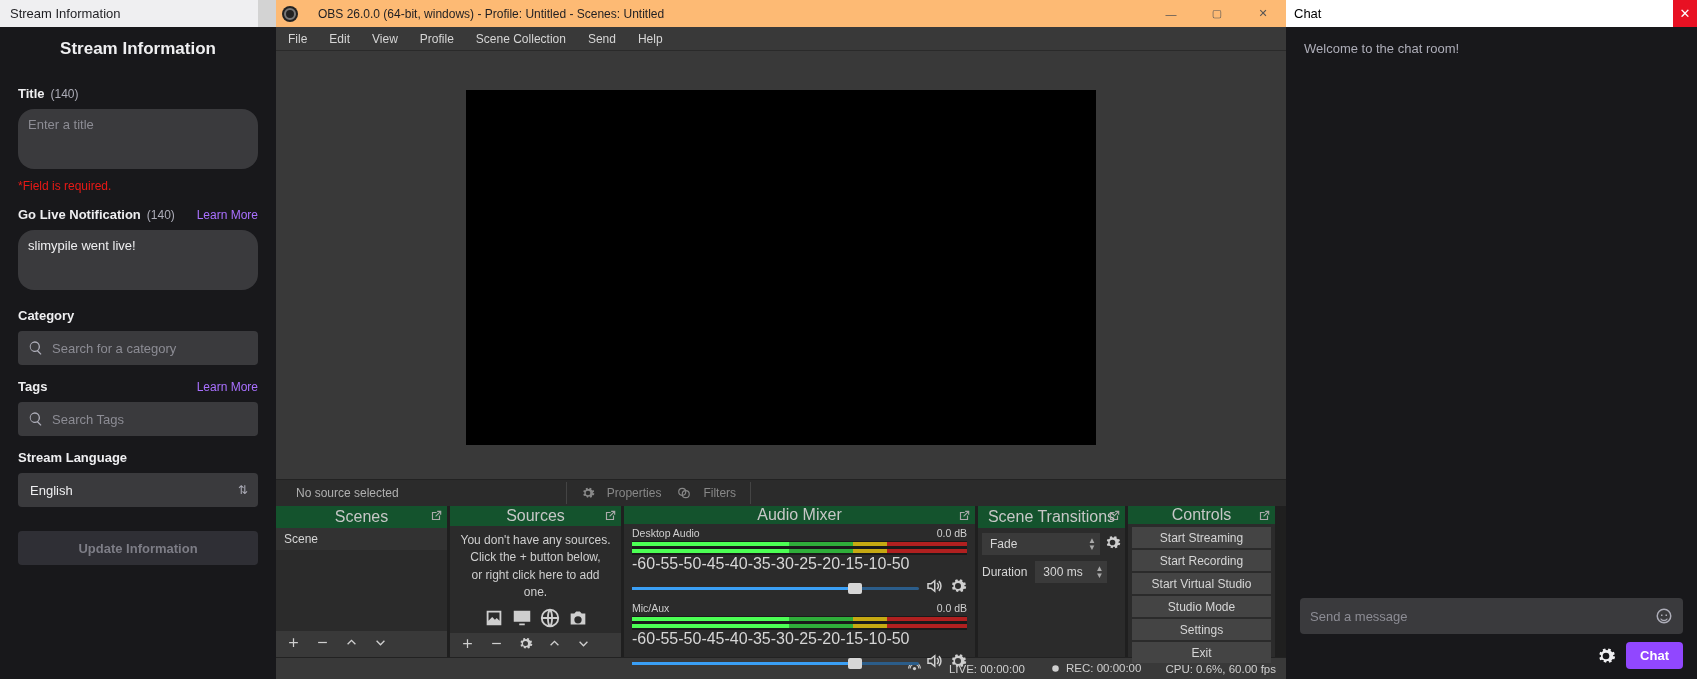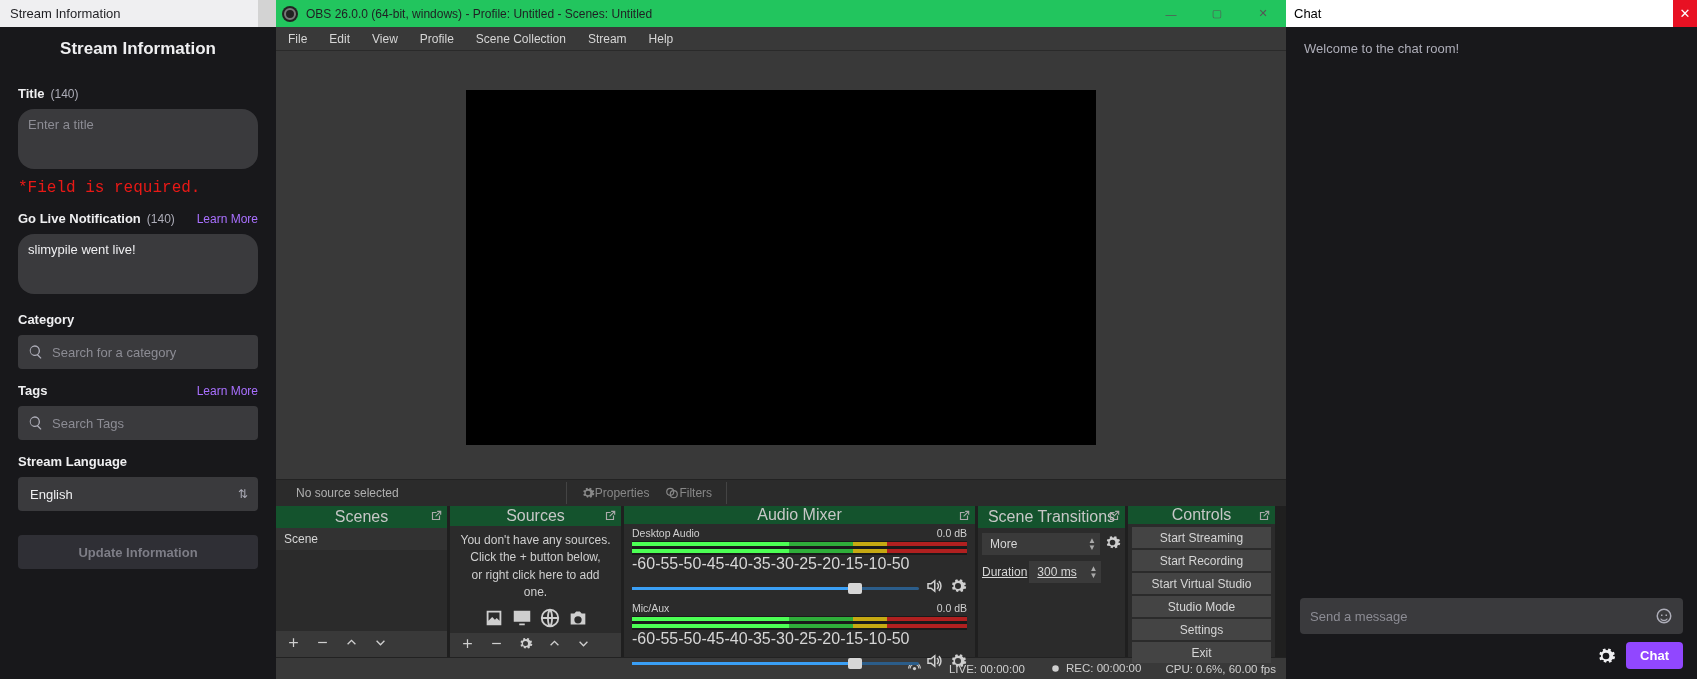--- a/index.html
+++ b/index.html
@@ -10,43 +10,43 @@
 .stream-panel .title-bar { height:27px; background:#efeff1; color:#1f1f23; display:flex; align-items:center; padding:0 10px; font-size:13px; position:relative; }
 .stream-panel .title-bar .tab-sq { position:absolute; right:0; top:0; width:18px; height:27px; background:#d3d3d3; }
 .stream-panel h2 { font-size:17px; font-weight:600; text-align:center; padding:12px 0 10px; }
 .sp-body { padding:3px 18px; overflow:auto; flex:1; }
 .sp-row-label { display:flex; align-items:center; gap:6px; margin-top:14px; }
 .sp-row-label .lbl { font-size:13px; font-weight:700; }
 .sp-row-label .count { font-size:12px; color:#adadb8; }
 .sp-row-label .learn { margin-left:auto; font-size:12px; color:#a970ff; cursor:pointer; }
 .sp-textarea { width:100%; height:60px; background:#3a3a3d; border:none; border-radius:16px; color:#efeff1; font-size:13px; padding:8px 10px; margin-top:8px; resize:none; }
 .sp-textarea::placeholder { color:#8c8c94; }
-.sp-err { color:#e91916; font-size:16px; margin-top:6px;font-family:Liberation Mono, monospace; }
+.sp-err { color:#e91916; font-size:12px; margin-top:6px; }
 .sp-search { display:flex; align-items:center; background:#3a3a3d; border-radius:4px; height:34px; margin-top:8px; padding:0 10px; gap:8px; }
 .sp-search svg { width:16px; height:16px; fill:#adadb8; }
 .sp-search input { background:none; border:none; color:#efeff1; font-size:13px; flex:1; outline:none; }
 .sp-search input::placeholder { color:#8c8c94; }
 .sp-select { background:#3a3a3d; border-radius:4px; height:34px; margin-top:8px; display:flex; align-items:center; padding:0 12px; font-size:13px; position:relative; }
 .sp-select .caret { position:absolute; right:10px; font-size:12px; color:#adadb8; }
 .sp-update { background:#2f2f35; color:#7d7d86; border-radius:4px; height:34px; display:flex; align-items:center; justify-content:center; font-size:13px; font-weight:600; margin-top:24px; }
 
 
 .obs { flex:none; width:1010px; height:100%; background:#393939; color:#d6d6d6; display:flex; flex-direction:column; position:relative; }
-.obs-title { height:27px; background:#22c55e; color:#1f1f23; display:flex; align-items:center; font-size:12px; padding-left:6px; gap:8px; }
+.obs-title { height:27px; background:#fdba74; color:#1f1f23; display:flex; align-items:center; font-size:12px; padding-left:6px; gap:20px; }
 .obs-title .obs-logo { width:16px; height:16px; border-radius:50%; background:#222; display:flex; align-items:center; justify-content:center; }
 .obs-title .obs-logo::after { content:''; width:8px; height:8px; border-radius:50%; border:2px solid #777; }
 .obs-title .win-ctrls { margin-left:auto; display:flex; }
 .obs-title .win-ctrls span { width:46px; height:27px; display:flex; align-items:center; justify-content:center; font-size:11px; color:#555; }
 .obs-menu { height:24px; background:#393939; display:flex; align-items:center; gap:22px; padding-left:12px; font-size:12px; border-bottom:1px solid #2a2a2a; }
 .obs-menu span { cursor:pointer; }
 .obs-preview-wrap { flex:1; background:#393939; display:flex; align-items:center; justify-content:center; padding:4px 0 0; }
 .obs-preview { width:630px; height:355px; background:#000; }
 .obs-srcbar { height:27px; background:#2b2b2b; border-top:1px solid #222; display:flex; align-items:center; font-size:12px; color:#b0b0b0; padding-left:20px; gap:4px; }
 .obs-srcbar .vsep { width:1px; height:22px; background:#444; margin:0 4px; }
-.obs-srcbar .tool { display:flex; align-items:center; gap:0; color:#888; padding:0 6px; }
+.obs-srcbar .tool { display:flex; align-items:center; gap:12px; color:#888; padding:0 6px; }
 .obs-srcbar svg { width:14px; height:14px; fill:#888; }
 
 
 .obs-docks { height:151px; display:flex; gap:3px; background:#1f1f1f; }
 .dock { background:#2b2b2b; display:flex; flex-direction:column; }
 .dock-head { height:22px; background:#14532d; display:flex; align-items:center; justify-content:center; font-size:16px; color:#c7c7c7; position:relative; }
 .dock-head .pop { position:absolute; right:4px; top:3px; width:14px; height:14px; }
 .dock-body { flex:1; position:relative; }
 .pop svg { width:14px; height:14px; fill:#aaa; }
 
@@ -76,21 +76,21 @@
 .slider-row { display:flex; align-items:center; gap:6px; margin-top:4px; }
 .slider { flex:1; height:3px; background:#2b5d8a; position:relative; border-radius:2px; }
 .slider .fill { position:absolute; left:0; height:3px; width:78%; background:#3a9ff5; }
 .slider .knob { position:absolute; right:20%; top:-4px; width:14px; height:11px; background:#d6d6d6; border-radius:2px; }
 .spk svg, .cog svg { width:18px; height:18px; fill:#cfcfcf; }
 
 .trans-body { padding:5px 4px; }
 .trans-sel { display:flex; align-items:center; gap:4px; }
 .trans-sel .sel { flex:1; height:22px; background:#3a3a3a; font-size:12px; display:flex; align-items:center; padding:0 8px; position:relative; }
 .trans-sel .sel .ud { position:absolute; right:4px; font-size:8px; color:#aaa; line-height:7px; }
-.trans-dur { display:flex; align-items:center; gap:2px; font-size:12px; margin-top:6px;text-decoration:underline; }
+.trans-dur { display:flex; align-items:center; gap:8px; font-size:12px; margin-top:6px; }
 .trans-dur .num { width:72px; height:22px; background:#3a3a3a; display:flex; align-items:center; padding:0 8px; font-size:12px; position:relative; }
 .trans-dur .num .ud { position:absolute; right:4px; font-size:8px; color:#aaa; line-height:7px; }
 .cogbtn svg { width:17px; height:17px; fill:#cfcfcf; }
 
 .ctrl-btn { height:21px; background:#444; font-size:12px; display:flex; align-items:center; justify-content:center; margin:0 4px 2px; cursor:pointer; }
 .dock.controls .dock-body { padding-top:3px; }
 
 .obs-status { height:22px; background:#393939; border-top:1px solid #222; display:flex; align-items:center; justify-content:flex-end; gap:24px; padding:0 10px; font-size:11.5px; color:#cfcfcf; }
 .obs-status .ico svg { width:13px; height:13px; fill:#cfcfcf; vertical-align:middle; margin-right:4px; }
 
@@ -181,21 +181,21 @@
       <span>▢</span>
       <span>✕</span>
     </div>
   </div>
   <div class="obs-menu">
     <span>File</span>
     <span>Edit</span>
     <span>View</span>
     <span>Profile</span>
     <span>Scene Collection</span>
-    <span>Stream</span>
+    <span>Send</span>
     <span>Help</span>
   </div>
   <div class="obs-preview-wrap">
     <div class="obs-preview"></div>
   </div>
   <div class="obs-srcbar">
     <span>No source selected</span>
     <span style="flex:0 0 155px"></span>
     <span class="vsep"></span>
     <span class="tool">
@@ -362,21 +362,21 @@
     <div class="dock trans">
       <div class="dock-head">
           <span>Scene Transitions</span>
         <span class="pop"><svg viewBox="0 0 24 24">
               <path d="M5 5h8v2H7v10h10v-6h2v8H5z M14 3h7v7h-2V6.4l-7 7L10.6 12l7-7H14z"></path>
             </svg></span>
       </div>
       <div class="dock-body trans-body">
         <div class="trans-sel">
           <div class="sel">
-            <span>More</span>
+            <span>Fade</span>
             <span class="ud">▲<br>▼</span>
           </div>
           <span class="cogbtn"><svg viewBox="0 0 24 24">
                 <path d="M12 8a4 4 0 100 8 4 4 0 000-8zm9 4l2 1-1 3-2-.5a8 8 0 01-1.5 1.5l.5 2-3 1-1-2a8 8 0 01-2 0l-1 2-3-1 .5-2A8 8 0 017 16.5L5 17l-1-3 2-1a8 8 0 010-2l-2-1 1-3 2 .5A8 8 0 018.5 6L8 4l3-1 1 2a8 8 0 012 0l1-2 3 1-.5 2A8 8 0 0119.5 7.5L21.5 7l1 3-2 1a8 8 0 010 2z"></path>
               </svg></span>
         </div>
         <div class="trans-dur">
           <span>Duration</span>
           <div class="num">
             <span>300 ms</span>

